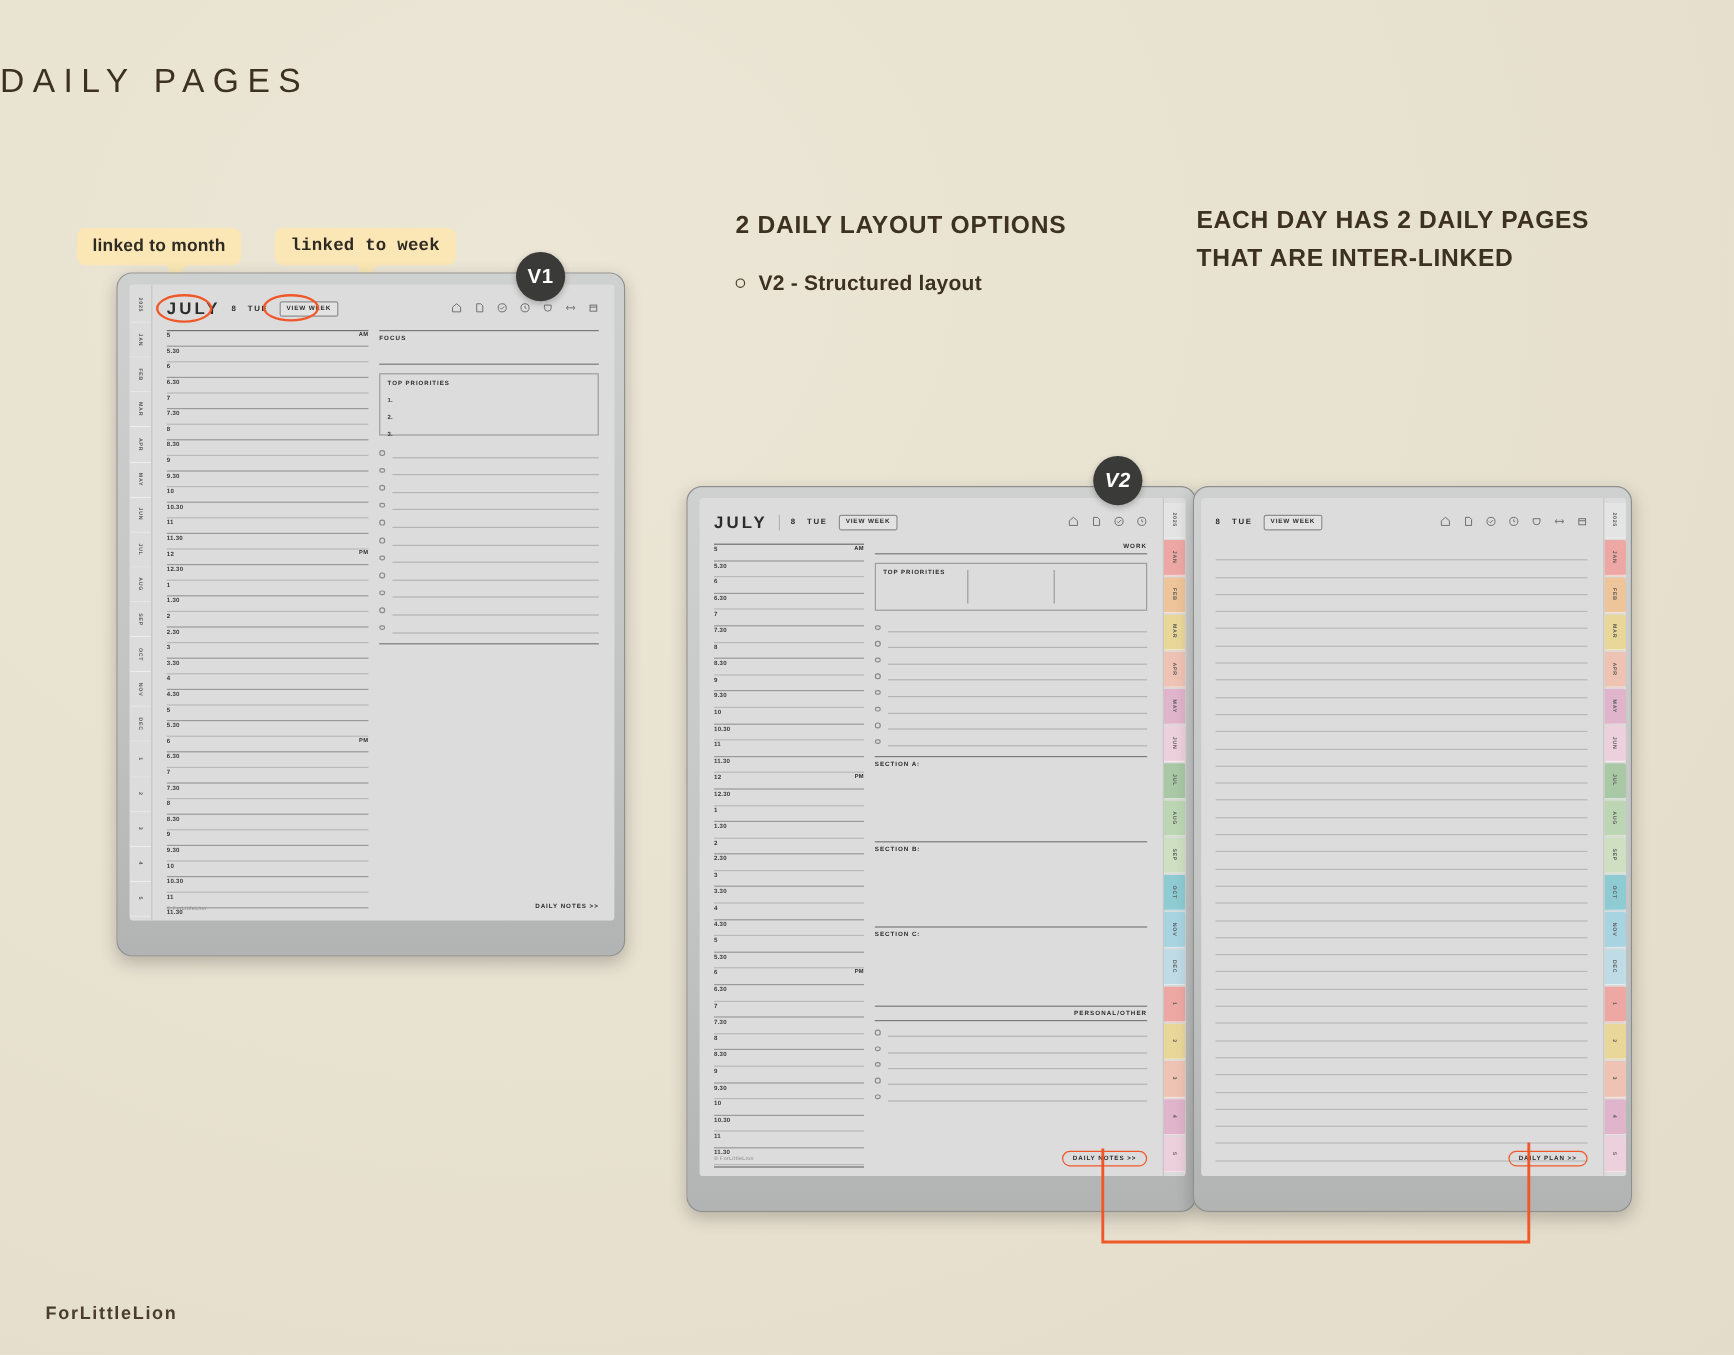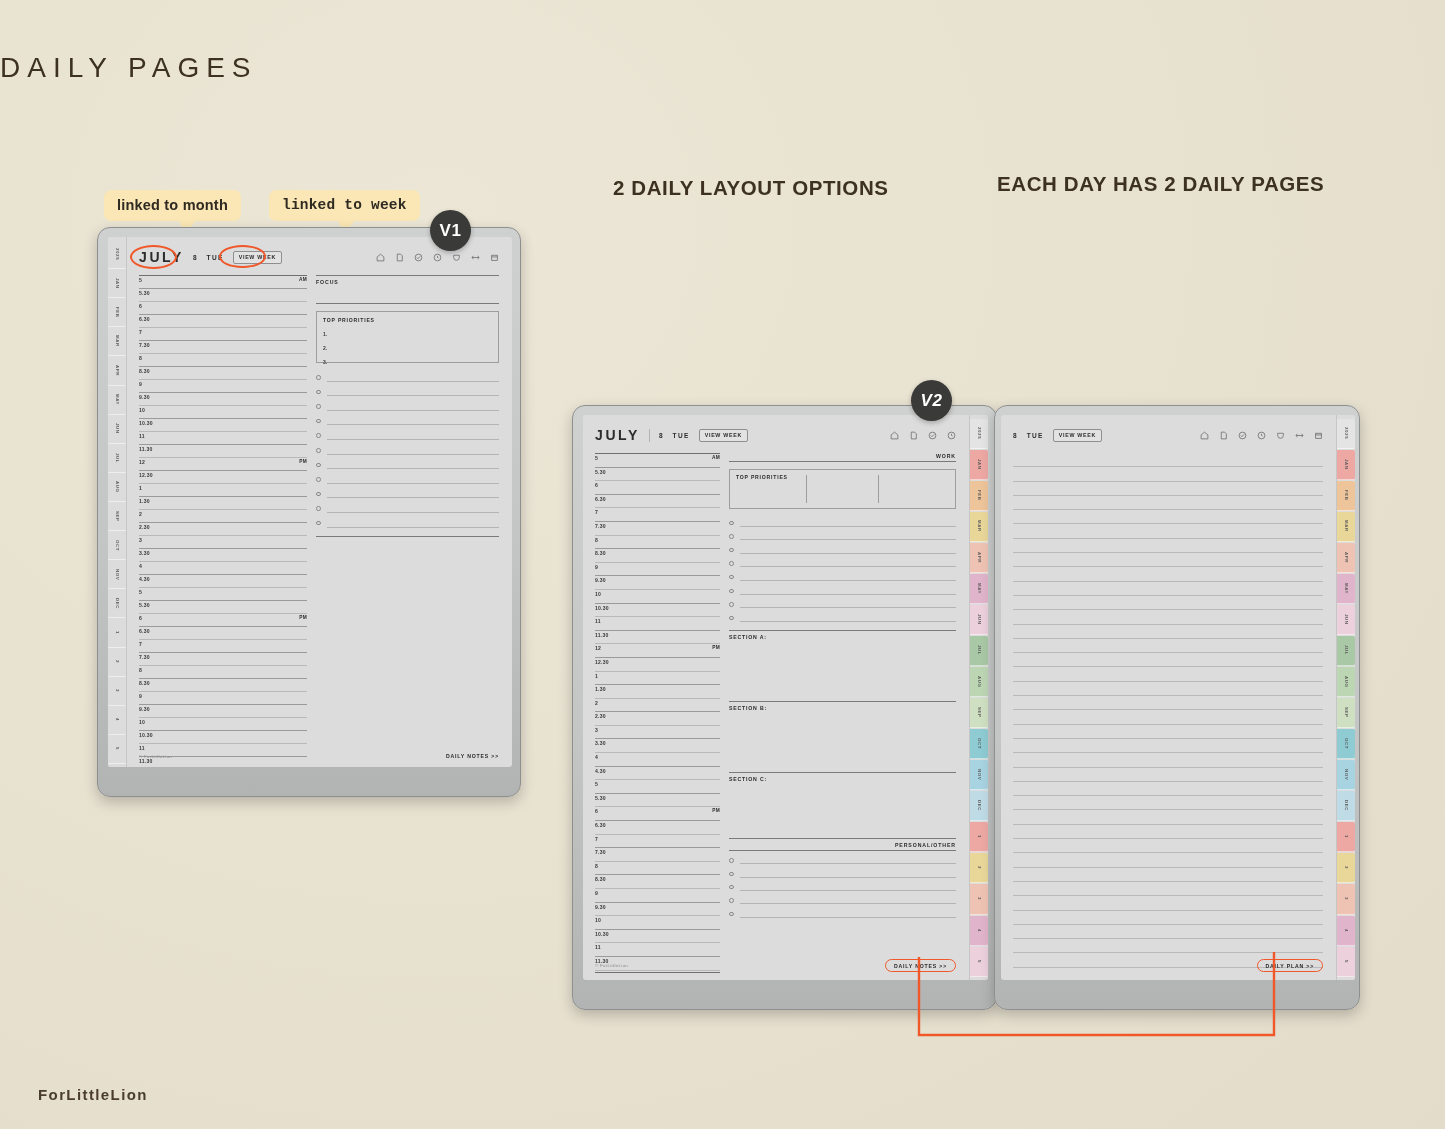--- a/index.html
+++ b/index.html
@@ -45,21 +45,20 @@
 
   
   .callout {
     position: absolute;
     background: #fae7b5;
     border-radius: 7px;
     padding: 7px 13px 8px;
     font-size: 14.5px; font-weight: bold; color: #2f2a22;
     letter-spacing: .2px;
     white-space: nowrap;
-    margin-left: 40px;
   }
   .callout .tail {
     position: absolute; bottom: -13px; width: 0; height: 0;
     border-left: 7px solid transparent; border-right: 12px solid transparent;
     border-top: 15px solid #fae7b5;
   }
   #callout-month { left: 64px; top: 190px; }
   #callout-month .tail { left: 74px; }
   #callout-week  { left: 229px; top: 190px; font-family: Liberation Mono, monospace; }
   #callout-week  .tail { left: 68px; }
@@ -206,25 +205,30 @@
 </head>
 <body>
 
 <div class="page">
 
   <div class="main-title">DAILY PAGES</div>
 
   <div id="midcol">
     <div class="col-head">2 DAILY LAYOUT OPTIONS</div>
     <div class="bullets">
+      <div class="bullet-row">
+        <span class="bullet-ring"></span>
+        <span class="bullet-text">V2 - Structured layout</span>
+      </div>
     </div>
   </div>
 
   <div id="rightcol">
     <div class="col-head">EACH DAY HAS 2 DAILY PAGES</div>
+    <div class="col-head">THAT ARE INTER-LINKED</div>
     <div class="bullets">
     </div>
   </div>
 
   <div class="callout" id="callout-month">
     <span>linked to month</span>
     <span class="tail"></span>
   </div>
   <div class="callout" id="callout-week">
     <span>linked to week</span>

